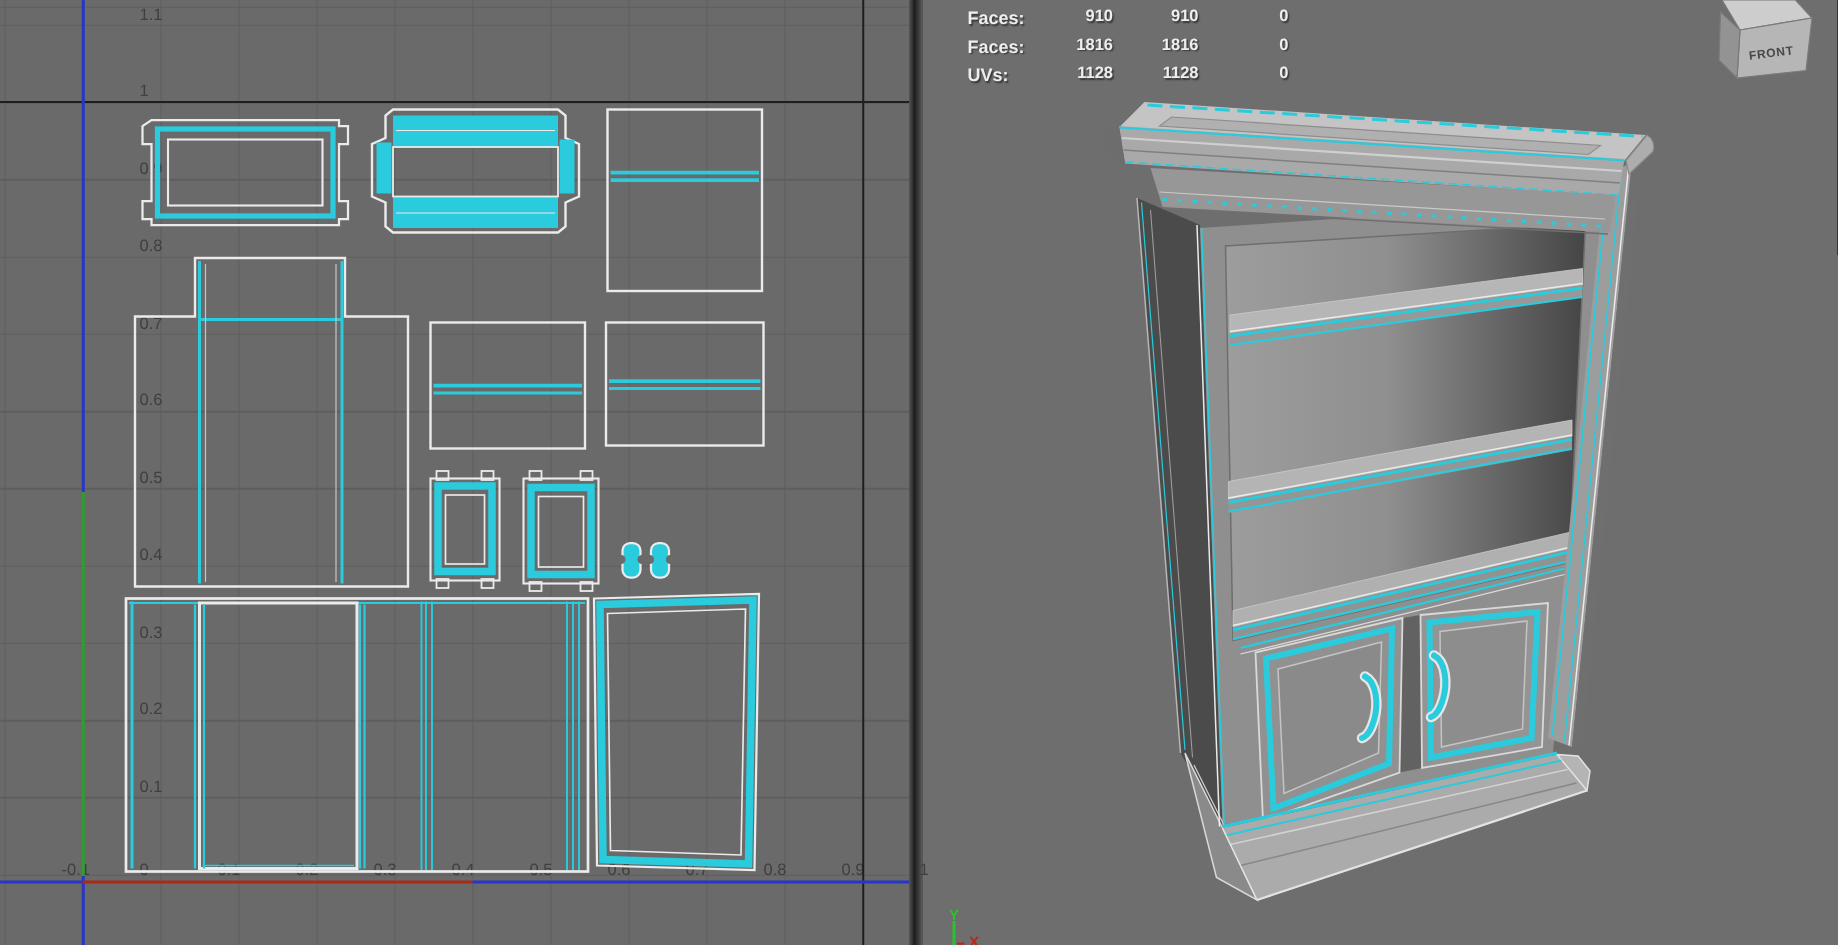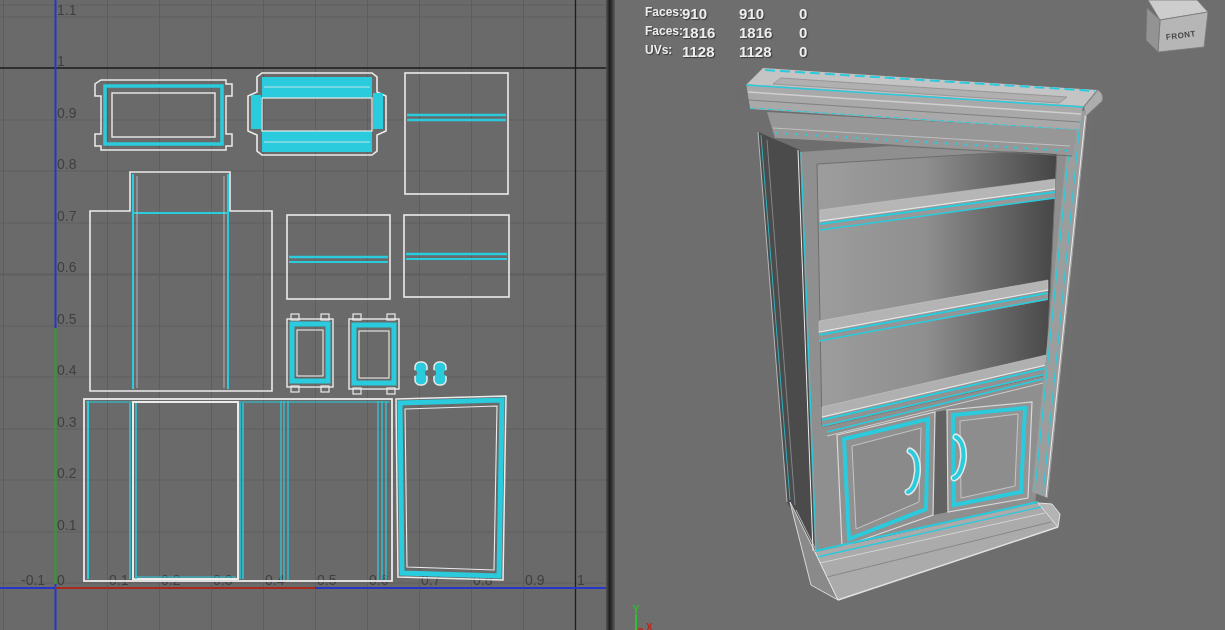--- a/index.html
+++ b/index.html
@@ -6,35 +6,35 @@
   #screen{position:relative;width:1225px;height:630px;overflow:hidden;
           font-family:"Liberation Sans",sans-serif;}
   
   #uv-panel{position:absolute;left:0;top:0;width:606px;height:630px;
     background-color:var(--left-bg);
     background-image:
       repeating-linear-gradient(90deg, var(--grid-line) 0 1px, transparent 1px 52px),
       repeating-linear-gradient(180deg, var(--grid-line) 0 1px, transparent 1px 51.5px);
     background-position:3px 0px, 0px 16.5px;}
   #uv-labels{position:absolute;left:0;top:0;width:606px;height:630px;z-index:1;}
-  .axis-label{position:absolute;font-size:14px;color:var(--label-color);
-    line-height:11px;white-space:nowrap;}
+  .axis-label{position:absolute;font-size:11px;color:var(--label-color);
+    line-height:11px;white-space:nowrap;padding-left:36px;}
   #uv-svg{position:absolute;left:0;top:0;z-index:2;}
   
   #divider{position:absolute;left:606px;top:0;width:9px;height:630px;
     background:linear-gradient(90deg,#565656,#1d1d1d 40%,#3a3a3a 70%,#5c5c5c);}
   
   #view-panel{position:absolute;left:615px;top:0;width:610px;height:630px;
     background:var(--right-bg);}
   #scene-svg{position:absolute;left:0;top:0;z-index:1;}
   #stats{position:absolute;left:0;top:0;z-index:3;width:300px;}
   .stats-row{position:absolute;height:14px;}
   .stats-row .lbl{position:absolute;left:30px;font-size:12px;font-weight:bold;
     color:var(--stats-text);text-shadow:1px 1px 1px rgba(0,0,0,.5);}
-  .stats-row .num{position:absolute;width:60px;text-align:left;font-size:15px;
+  .stats-row .num{position:absolute;width:60px;text-align:right;font-size:11px;
     font-weight:bold;color:var(--stats-text);text-shadow:1px 1px 1px rgba(0,0,0,.5);}
   .stats-row .c1{left:67px;} .stats-row .c2{left:124px;} .stats-row .c3{left:184px;}
   svg text{font-family:"Liberation Sans",sans-serif;}
   
   .sc{stroke:var(--selection-cyan);} .sw{stroke:var(--wire-white);}
   .fc{fill:var(--selection-cyan);}  .fn{fill:none;}
 </style>
 </head>
 <body>
 
@@ -46,21 +46,21 @@
         <span class="axis-label" style="left: 57px; top: 56px;">1</span>
         <span class="axis-label" style="left: 57px; top: 107.5px;">0.9</span>
         <span class="axis-label" style="left: 57px; top: 159px;">0.8</span>
         <span class="axis-label" style="left: 57px; top: 210.5px;">0.7</span>
         <span class="axis-label" style="left: 57px; top: 262px;">0.6</span>
         <span class="axis-label" style="left: 57px; top: 313.5px;">0.5</span>
         <span class="axis-label" style="left: 57px; top: 365px;">0.4</span>
         <span class="axis-label" style="left: 57px; top: 416.5px;">0.3</span>
         <span class="axis-label" style="left: 57px; top: 468px;">0.2</span>
         <span class="axis-label" style="left: 57px; top: 519.5px;">0.1</span>
-        <span class="axis-label" style="left: 5px; top: 575px; margin-left: 16px;">-0.1</span>
+        <span class="axis-label" style="left: 5px; top: 575px;">-0.1</span>
         <span class="axis-label" style="left: 57px; top: 575px;">0</span>
         <span class="axis-label" style="left: 109px; top: 575px;">0.1</span>
         <span class="axis-label" style="left: 161px; top: 575px;">0.2</span>
         <span class="axis-label" style="left: 213px; top: 575px;">0.3</span>
         <span class="axis-label" style="left: 265px; top: 575px;">0.4</span>
         <span class="axis-label" style="left: 317px; top: 575px;">0.5</span>
         <span class="axis-label" style="left: 369px; top: 575px;">0.6</span>
         <span class="axis-label" style="left: 421px; top: 575px;">0.7</span>
         <span class="axis-label" style="left: 473px; top: 575px;">0.8</span>
         <span class="axis-label" style="left: 525px; top: 575px;">0.9</span>

